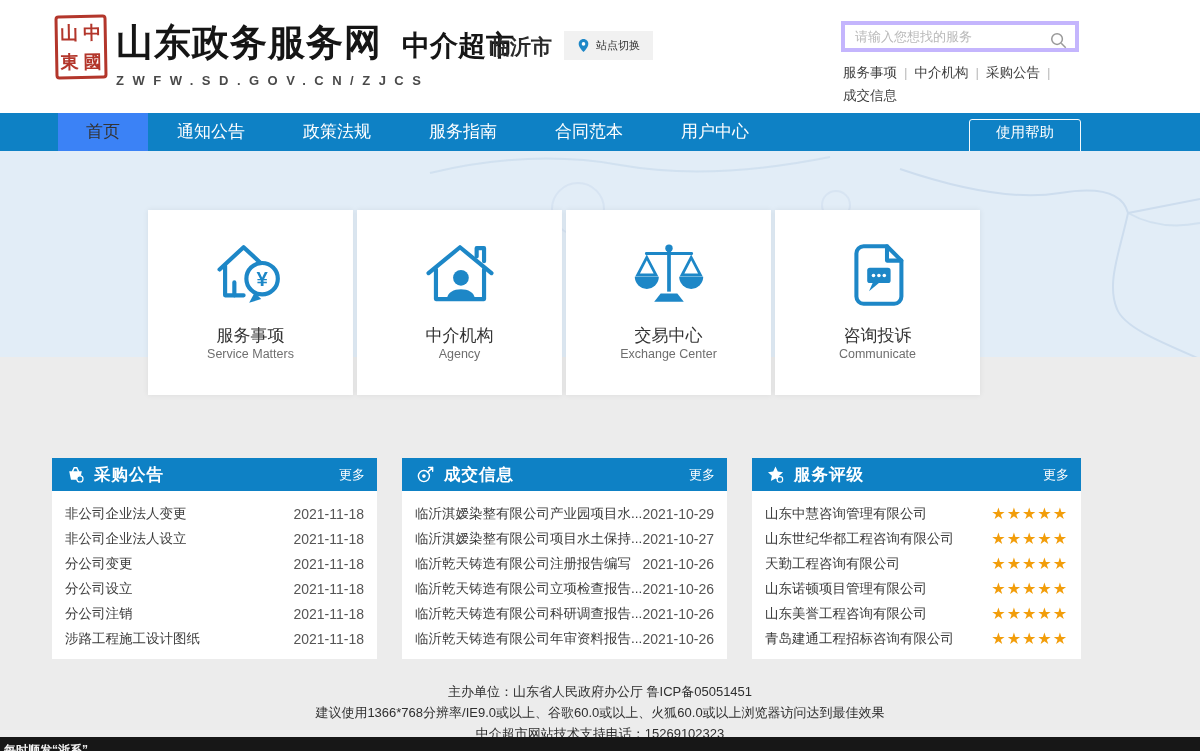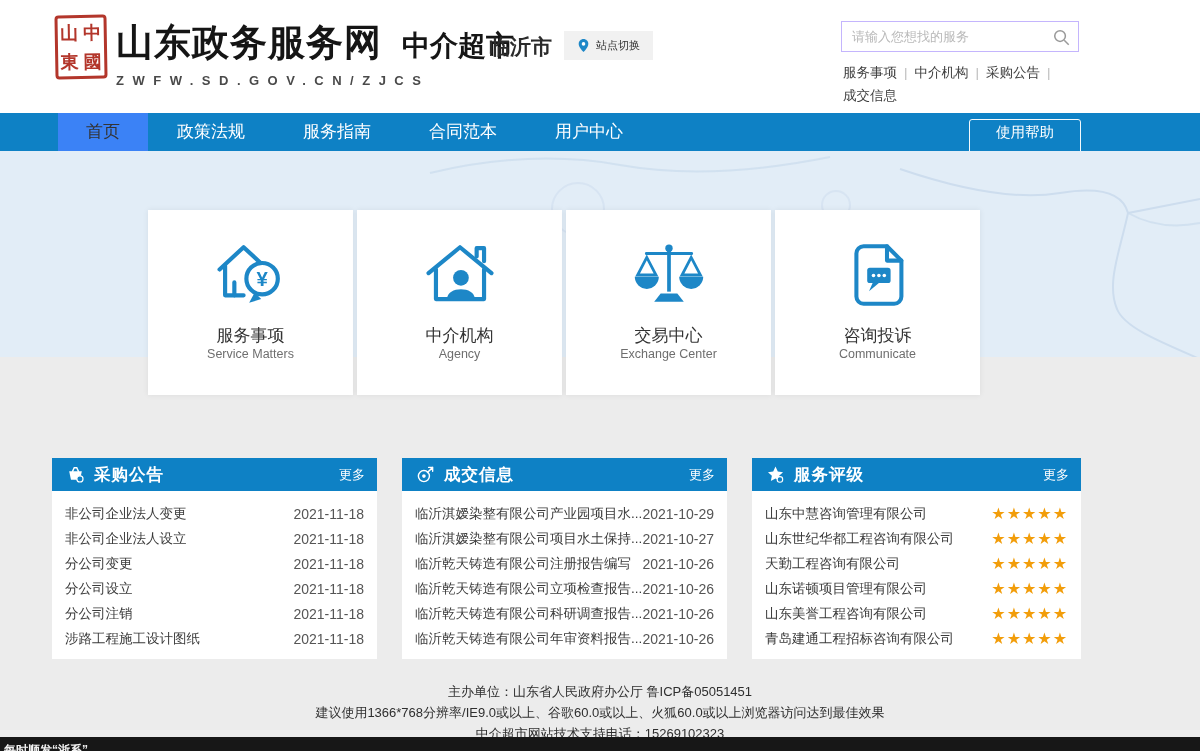--- a/index.html
+++ b/index.html
@@ -14,21 +14,21 @@
           align-items:center; justify-items:center; color:#b3362b; font-weight:bold; font-size:18px;
           font-family:"Liberation Serif","DejaVu Serif",serif; background:#fff; }
   .title-block { position:absolute; left:116px; top:18px; }
   .title-row { display:flex; align-items:baseline; }
   .site-title { font-size:37px; font-weight:800; color:#151515; letter-spacing:1px; }
   .site-badge { font-size:28px; font-weight:800; color:#151515; margin-left:20px; }
   .site-url { margin-top:5px; font-size:13px; color:#4a4a4a; letter-spacing:8.5px; font-weight:bold; }
   .city { position:absolute; left:489px; top:33px; font-size:21px; font-weight:bold; color:#2b2b2b; }
   .site-switch { position:absolute; left:564px; top:31px; height:29px; padding:0 13px; background:#f1f1f1;
                  display:inline-flex; align-items:center; gap:6px; font-size:11px; color:#333; cursor:pointer; }
-  .search-box { position:absolute; left:841px; top:21px; width:238px; height:31px; border:1px solid #c4b5fd; background:#eab308; }
+  .search-box { position:absolute; left:841px; top:21px; width:238px; height:31px; border:4px solid #c4b5fd; background:#eab308; }
   .search-box input { width:100%; height:100%; border:none; outline:none; padding:0 32px 0 10px;
                       font-size:13px; color:#333; font-family:inherit; }
   .search-box input::placeholder { color:#b9b9b9; }
   .search-icon { position:absolute; right:7px; top:6px; }
   .quick-links { position:absolute; left:843px; top:61px; width:258px; font-size:13.5px; color:#3f3f3f; line-height:23px; }
   .quick-links a { color:#3f3f3f; text-decoration:none; cursor:pointer; }
   .qsep { color:#bbb; margin:0 7px; }
 
   
   .nav { position:absolute; top:113px; left:0; width:1200px; height:38px; background:#0e81c5; }
@@ -117,20 +117,21 @@
 
     <div class="quick-links">
       <a>服务事项</a><span class="qsep">|</span><a>中介机构</a><span class="qsep">|</span><a>采购公告</a><span class="qsep">|</span><br>
       <a>成交信息</a>
     </div>
   </header>
 
   <nav class="nav">
     <div class="nav-tabs">
       <div class="nav-tab active">首页</div>
+      <div class="nav-tab">通知公告</div>
       <div class="nav-tab">政策法规</div>
       <div class="nav-tab">服务指南</div>
       <div class="nav-tab">合同范本</div>
       <div class="nav-tab">用户中心</div>
     </div>
     <div class="help-btn">使用帮助</div>
   </nav>
 
   <div class="hero">
     <svg width="1200" height="206" viewBox="0 0 1200 206">

